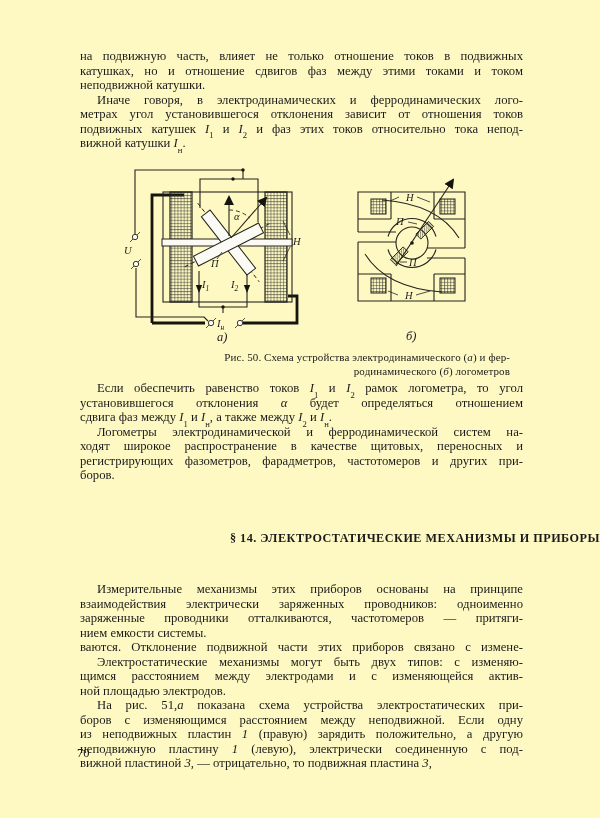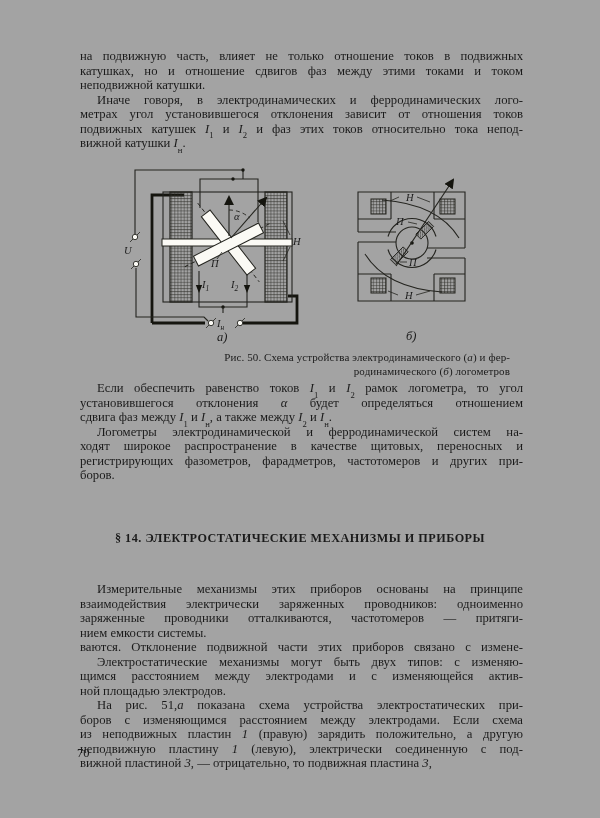--- a/index.html
+++ b/index.html
@@ -1,29 +1,29 @@
 <!DOCTYPE html>
 <html><head>
 <meta charset="utf-8">
 <style>
   * { margin:0; padding:0; box-sizing:border-box; }
   html,body { background:#e8e6e0; }
   .screen {
     position:relative; width:600px; height:818px; margin:0 auto;
-    background:#a3a3a3; overflow:hidden;
+    background:#fef9c3; overflow:hidden;
     font-family:"Liberation Serif", serif; color:#1b1b1b;
   }
   .textblock { position:absolute; left:80px; width:443px; font-size:12.7px; line-height:14.5px; }
   .tline { text-align:justify; text-align-last:justify; }
   .tline.last { text-align-last:left; }
   .para.indent .tline:first-child { padding-left:17px; }
   .textblock i, .caption i { font-style:italic; }
   sub { font-size:68%; line-height:0; position:relative; top:0.28em; }
   .heading {
-    position:absolute; left:0; top:531px; width:600px; text-align:center;
+    position:absolute; left:0; top:531px; width:600px; text-align:right;
     font-weight:bold; font-size:12.2px; letter-spacing:0.5px;
   }
   .caption {
     position:absolute; left:100px; top:351px; width:410px; text-align:right;
     font-size:11px; line-height:13.8px; letter-spacing:0.1px;
   }
   .pagenum { position:absolute; left:77px; top:746px; font-size:12.5px; }
   .figsvg { position:absolute; left:100px; top:164px; }
   
   .thin  { stroke:#24241f; stroke-width:1.1; fill:none; }
@@ -204,21 +204,21 @@
         <div class="tline last">нием емкости системы.</div>
         <div class="tline">ваются. Отклонение подвижной части этих приборов связано с измене-</div>
       </div>
     <div class="para indent">
         <div class="tline">Электростатические механизмы могут быть двух типов: с изменяю-</div>
         <div class="tline">щимся расстоянием между электродами и с изменяющейся актив-</div>
         <div class="tline last">ной площадью электродов.</div>
       </div>
     <div class="para indent">
         <div class="tline">На рис. 51,<i>а</i> показана схема устройства электростатических при-</div>
-        <div class="tline">боров с изменяющимся расстоянием между электродами. Если схема</div>
+        <div class="tline">боров с изменяющимся расстоянием между неподвижной. Если одну</div>
         <div class="tline">из неподвижных пластин <i>1</i> (правую) зарядить положительно, а другую</div>
         <div class="tline">неподвижную пластину <i>1</i> (левую), электрически соединенную с под-</div>
         <div class="tline last">вижной пластиной <i>3</i>, — отрицательно, то подвижная пластина <i>3</i>,</div>
       </div>
   </div>
 
   <div class="pagenum">70</div>
 
 </div>
 

